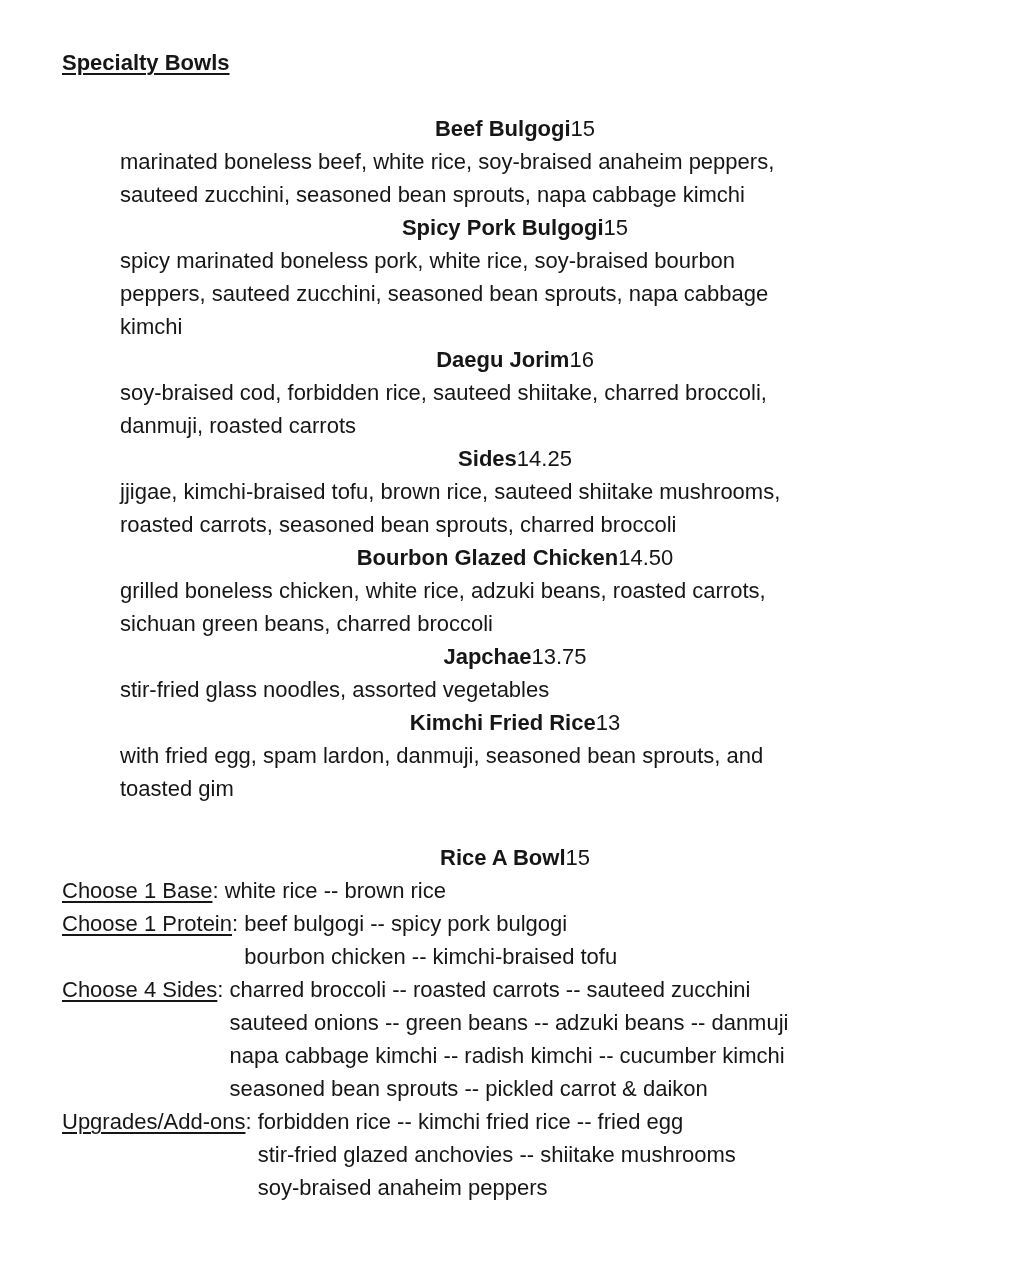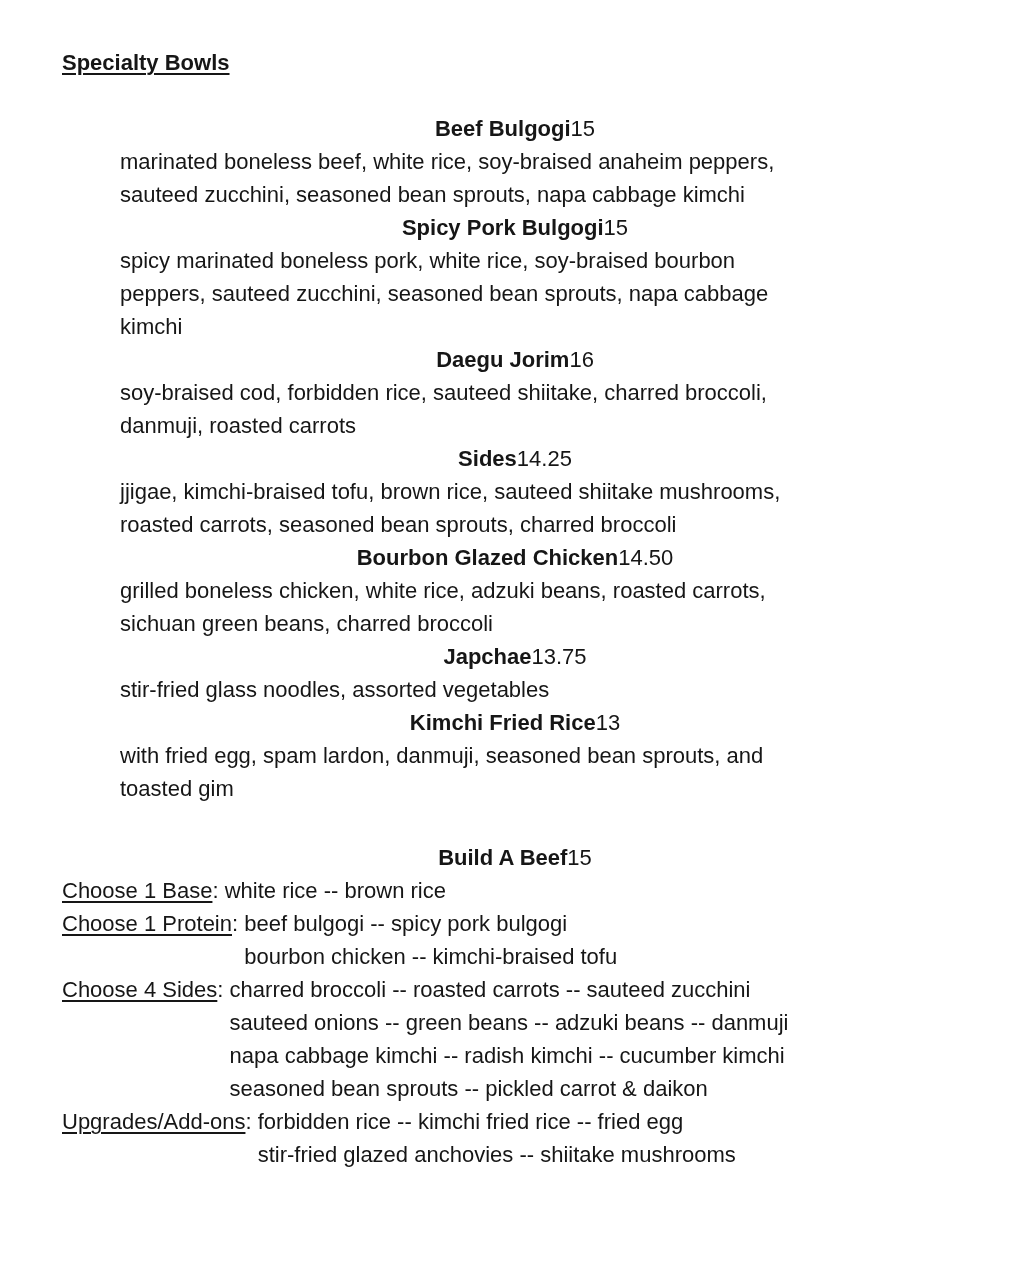--- a/index.html
+++ b/index.html
@@ -138,21 +138,21 @@
       <span class="item-price">13</span>
     </div>
     <div class="item-desc">
       <div>with fried egg, spam lardon, danmuji, seasoned bean sprouts, and</div>
       <div>toasted gim</div>
     </div>
   </div>
 
   <div class="build-section">
     <div class="item-head">
-      <span class="item-name">Build A Beef</span>
+      <span class="item-name">Rice A Bowl</span>
       <span class="item-price">15</span>
     </div>
 
     <div class="choice">
       <span class="choice-head"><span class="choice-label">Choose 1 Base</span><span>:</span>&nbsp;</span>
       <div class="choice-options">
         <div>white rice -- brown rice</div>
       </div>
     </div>
 
@@ -172,17 +172,18 @@
         <div>napa cabbage kimchi -- radish kimchi -- cucumber kimchi</div>
         <div>seasoned bean sprouts -- pickled carrot &amp; daikon</div>
       </div>
     </div>
 
     <div class="choice">
       <span class="choice-head"><span class="choice-label">Upgrades/Add-ons</span><span>:</span>&nbsp;</span>
       <div class="choice-options">
         <div>forbidden rice -- kimchi fried rice -- fried egg</div>
         <div>stir-fried glazed anchovies -- shiitake mushrooms</div>
+        <div>soy-braised anaheim peppers</div>
       </div>
     </div>
   </div>
 
 </div>
 
 </body></html>

